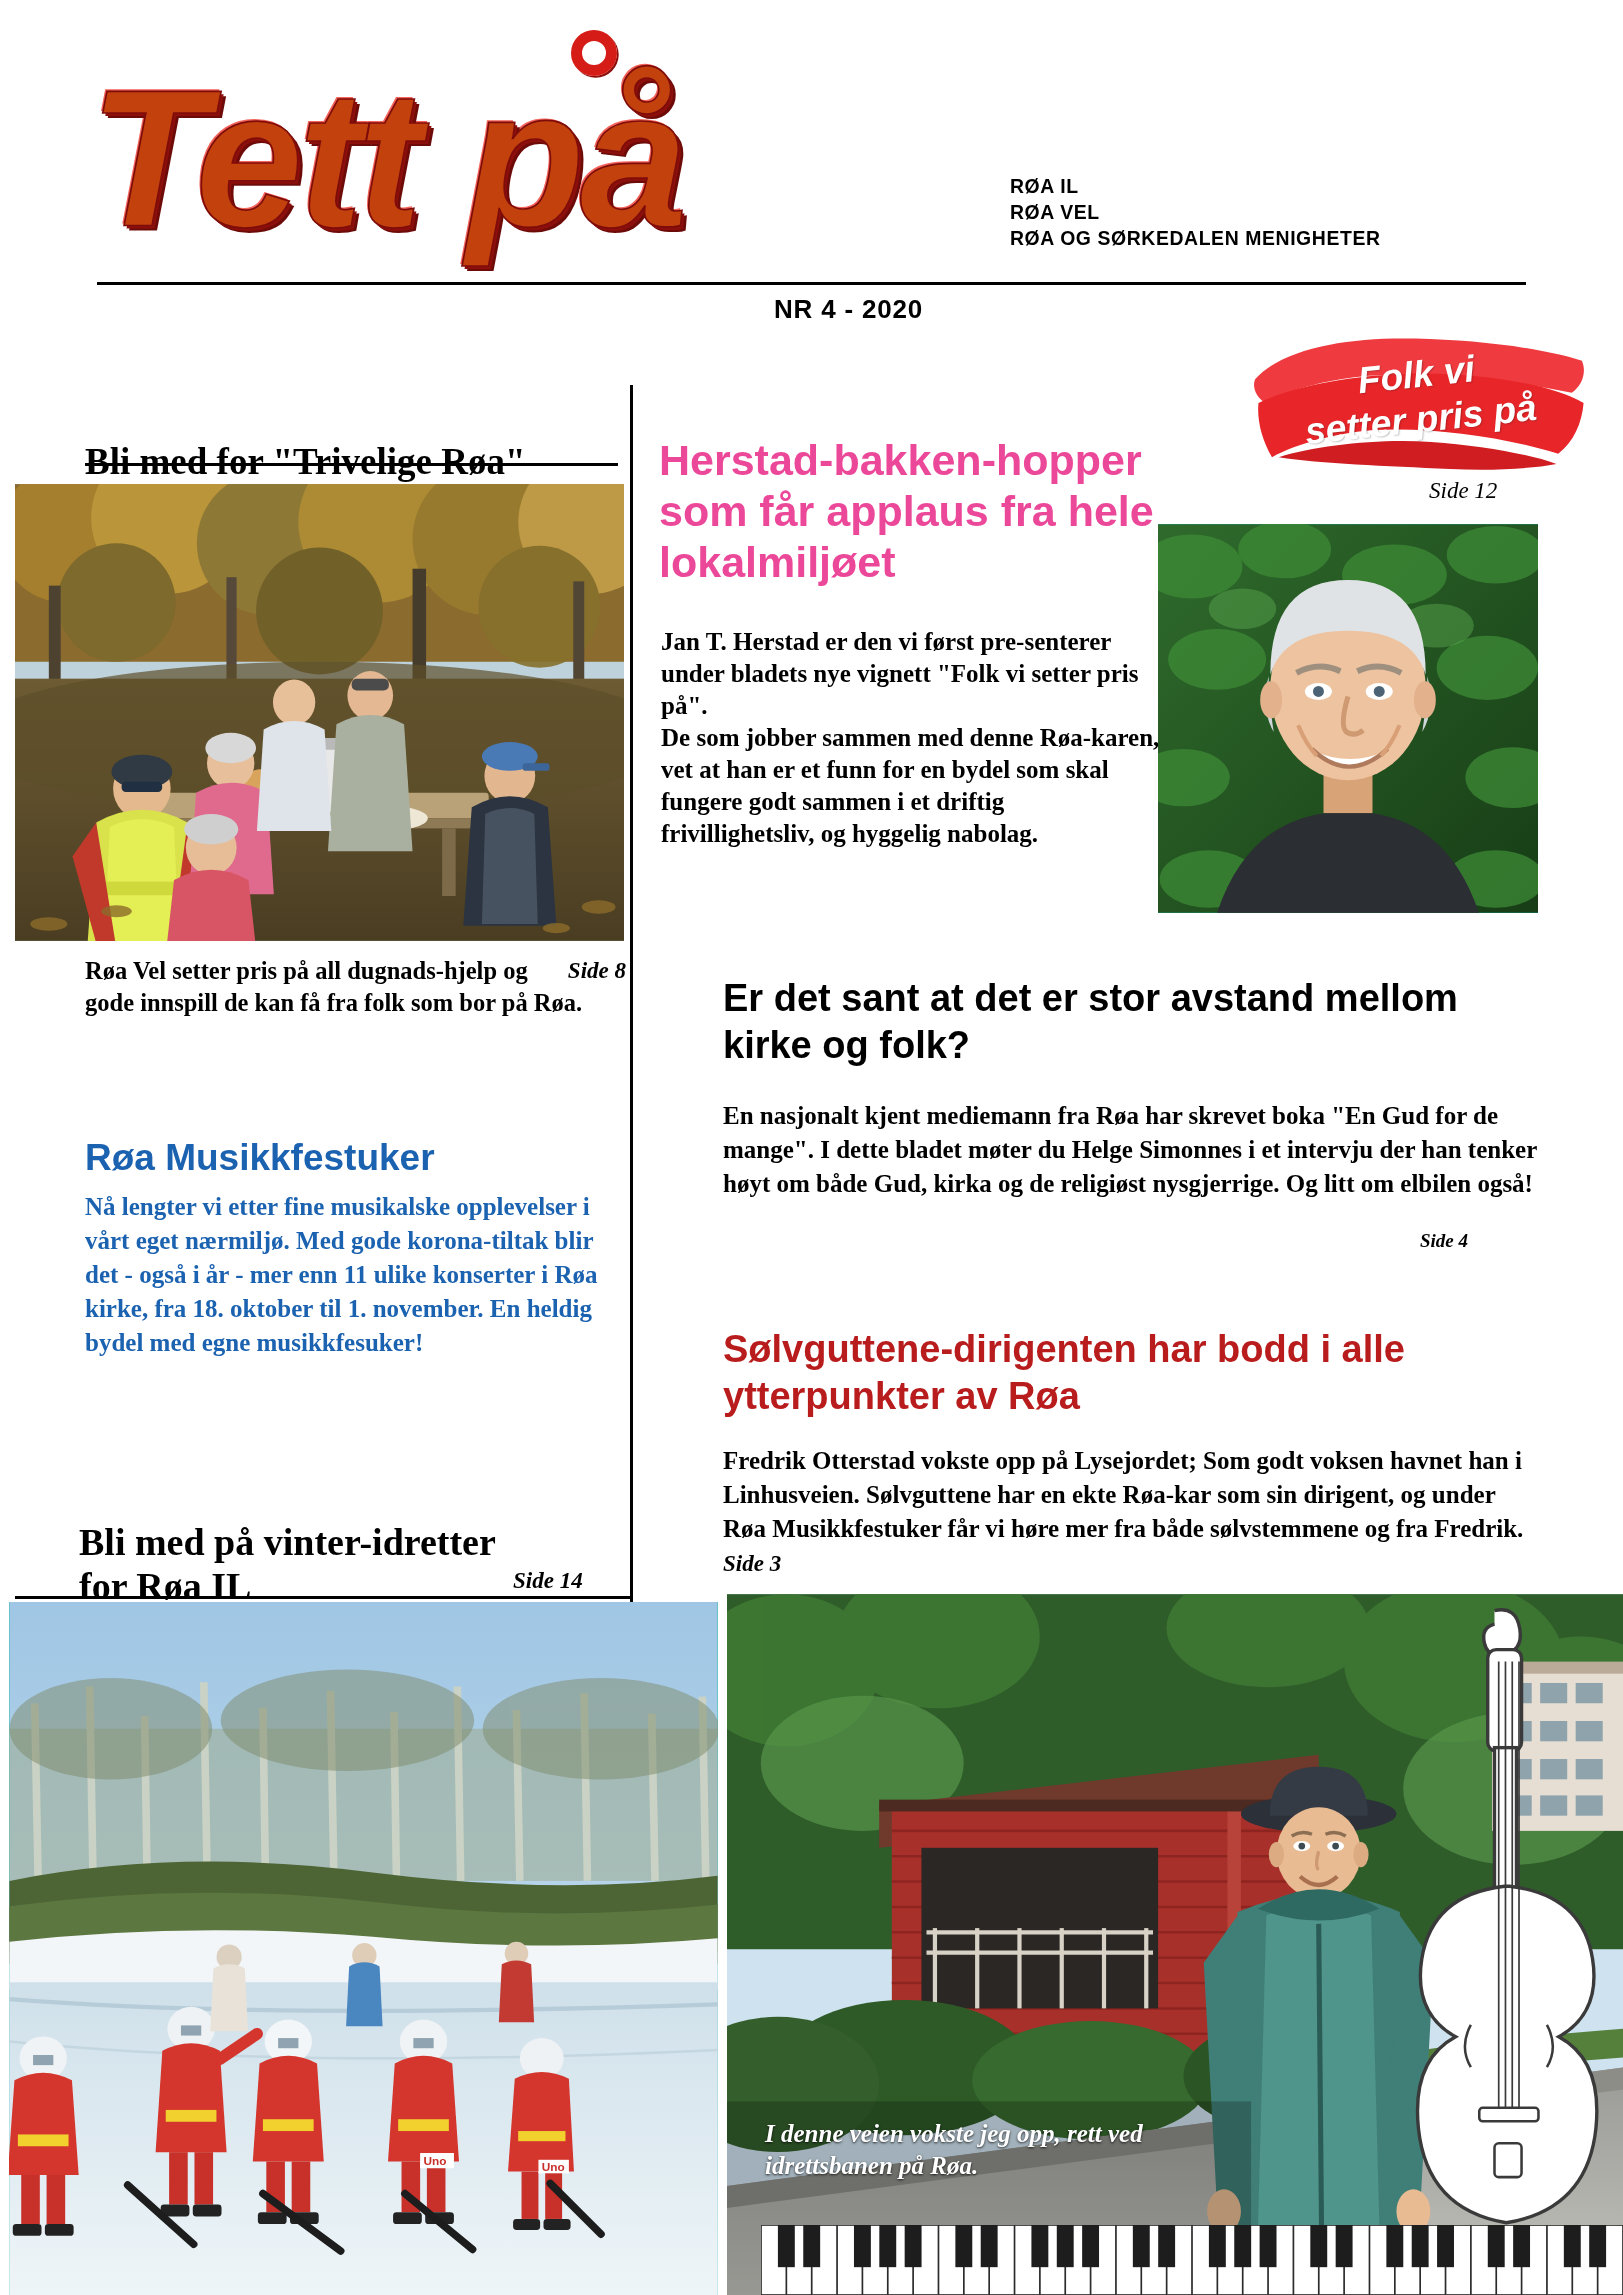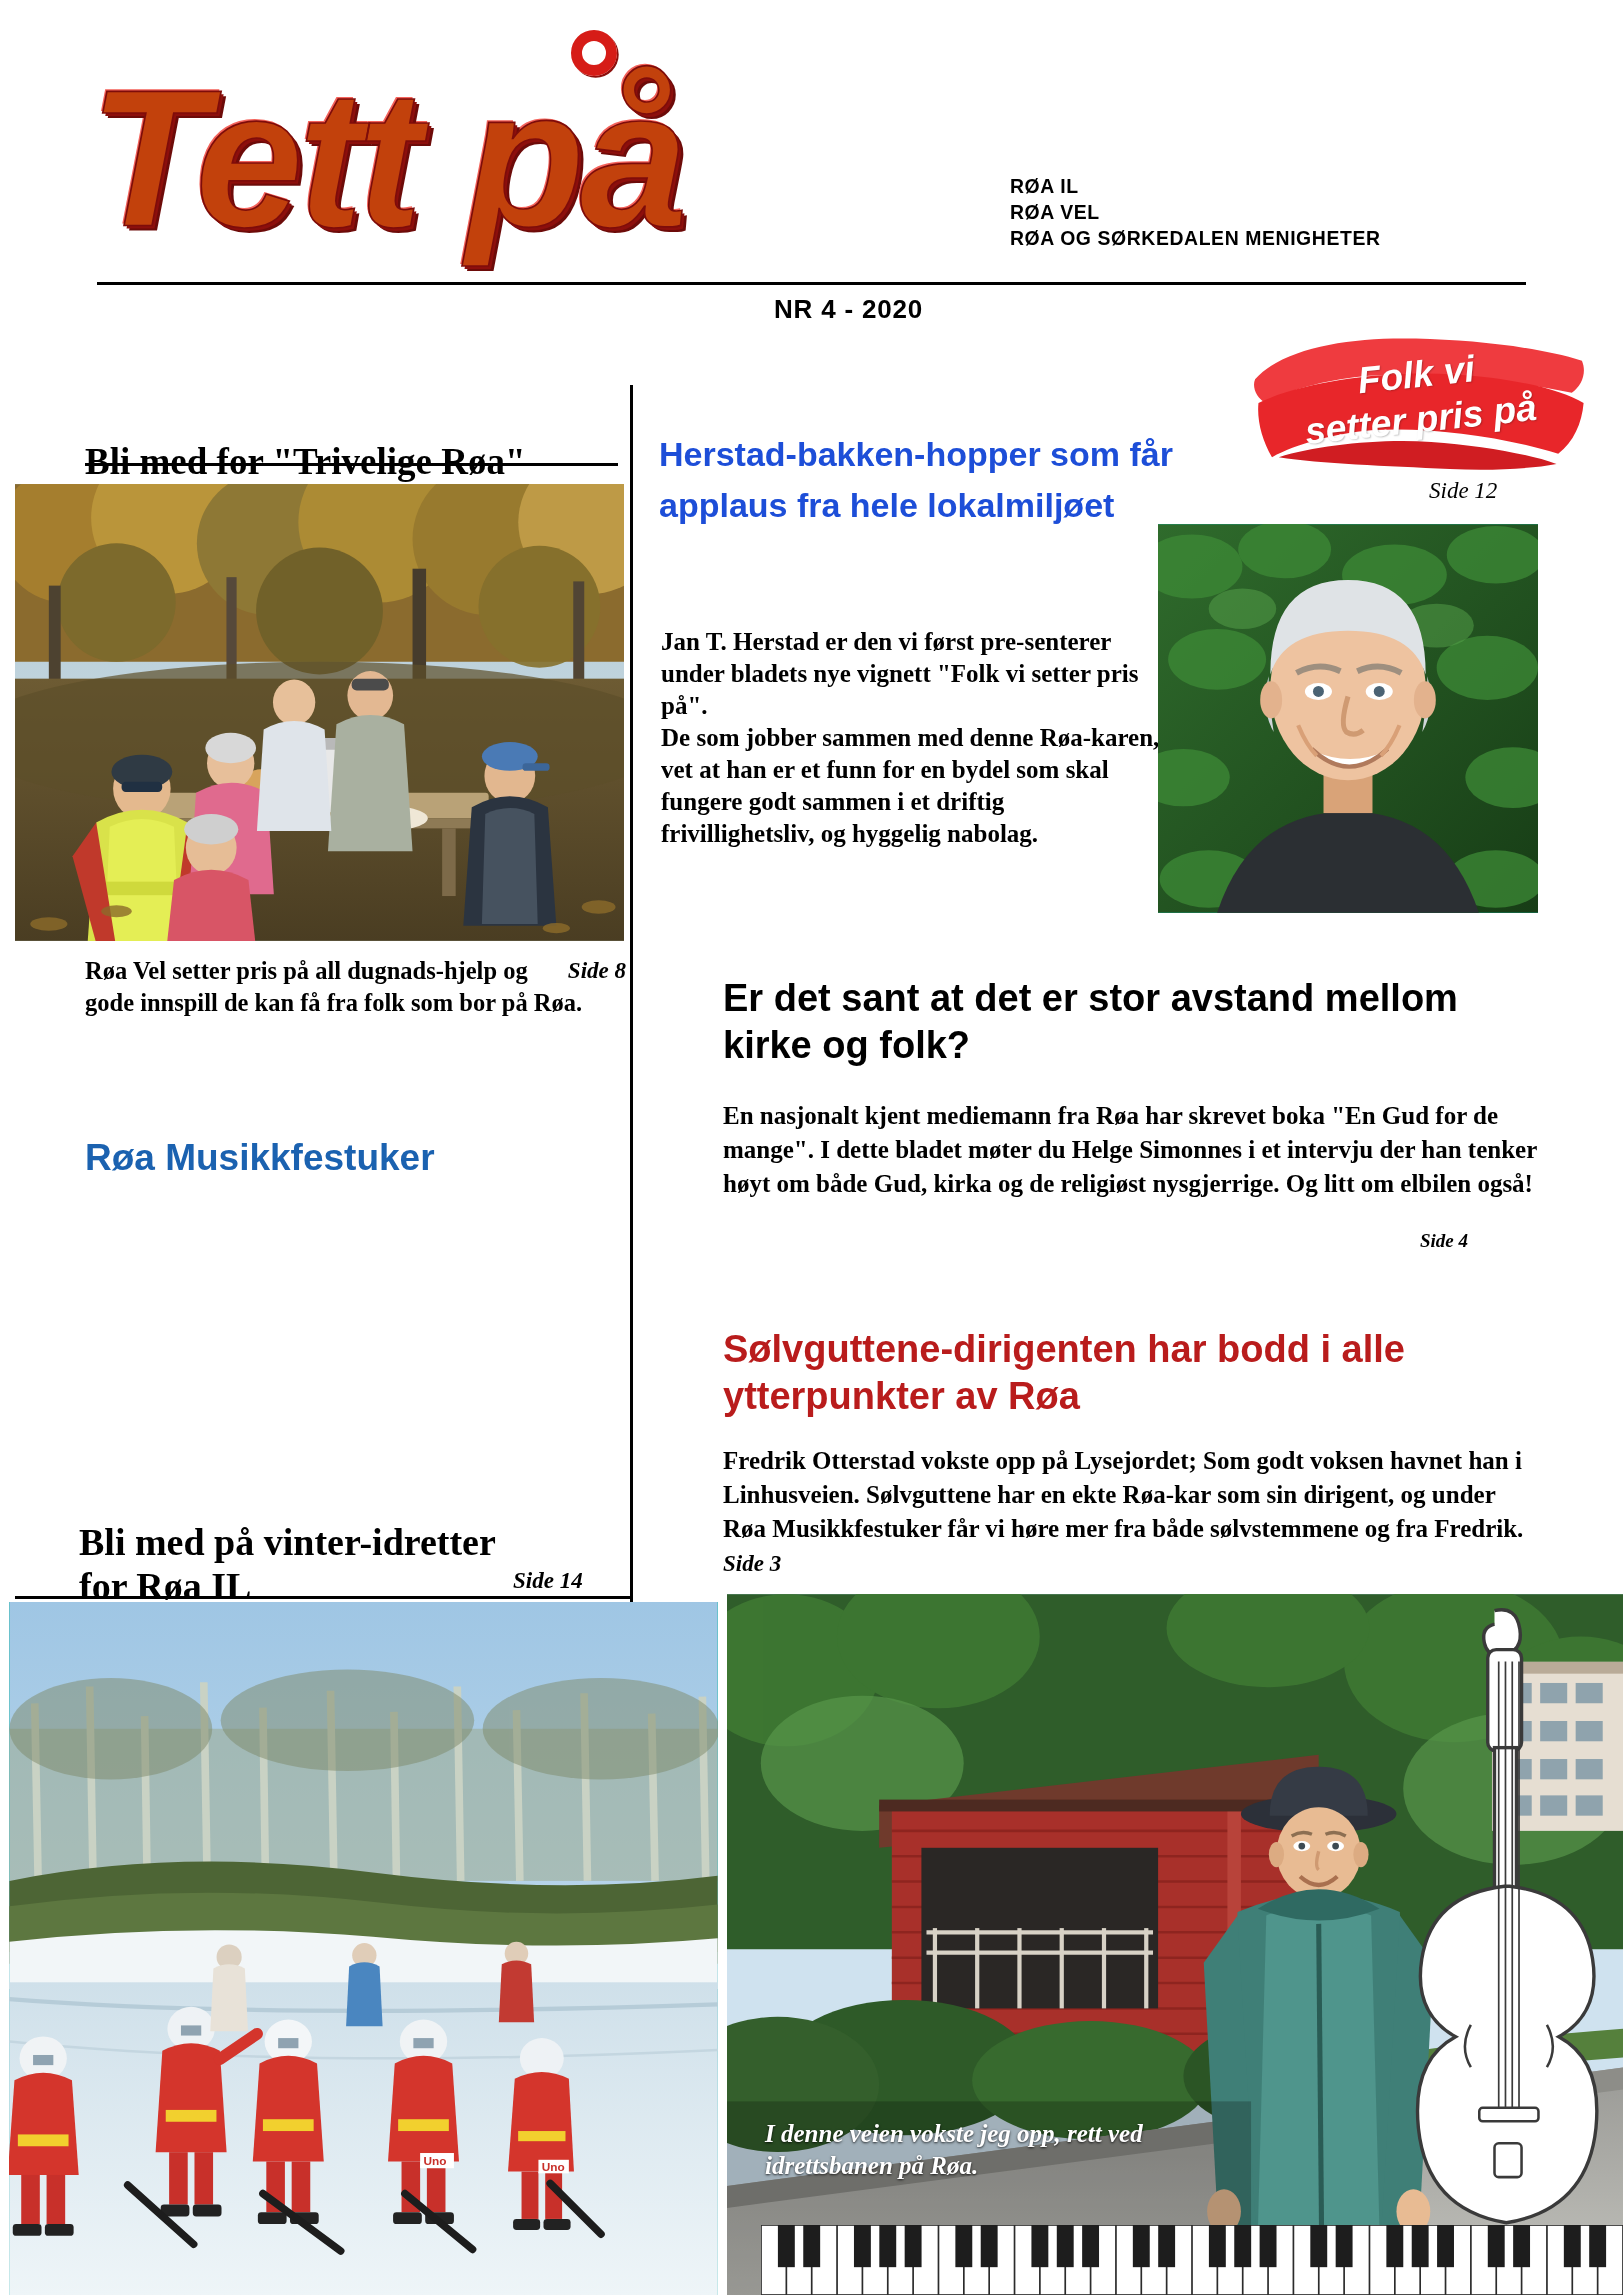--- a/index.html
+++ b/index.html
@@ -124,22 +124,22 @@
     font-style:italic; font-weight:bold; font-size:23px; color:#000;
   }
   .hrule2 { position:absolute; left:15px; top:1596px; width:617px; height:2.5px; background:#000; }
 
   .l-photo2 { left:8.5px; top:1602px; width:709px; height:693px; }
 
   
   .r-head1 {
     position:absolute; left:659px; top:406px; width:524px;
     font-family:"Liberation Sans", sans-serif;
-    font-weight:bold; font-size:34px; line-height:51px;
-    color:#1d4ed8;
+    font-weight:bold; font-size:43px; line-height:51px;
+    color:#ec4899;
   }
   .r-body1 {
     position:absolute; left:661px; top:626px; width:499px;
     font-family:"Liberation Serif", serif;
     font-weight:bold; font-size:25px; line-height:32px; color:#000;
   }
   .r-photo1 { left:1158px; top:524px; width:380px; height:389px; }
 
   .r-head2 {
     position:absolute; left:723px; top:943px; width:812px;
@@ -336,20 +336,21 @@
       </g>
     </svg>
   </div>
 
   <div class="l-cap1">
     <span class="side side-right">Side 8</span>
     <span>Røa Vel setter pris på all dugnads-hjelp og gode innspill de kan få fra folk som bor på Røa.</span>
   </div>
 
   <h2 class="l-head2">Røa Musikkfestuker</h2>
+  <p class="l-body2">Nå lengter vi etter fine musikalske opplevelser i vårt eget nærmiljø. Med gode korona-tiltak blir det - også i år - mer enn 11 ulike konserter i Røa kirke, fra 18. oktober til 1. november. En heldig bydel med egne musikkfesuker!</p>
 
   <h2 class="l-head3">Bli med på vinter-idretter for Røa IL</h2>
   <div class="l-side3">Side 14</div>
   <div class="hrule2"></div>
 
   <div class="photo l-photo2">
     <svg width="709" height="693" viewBox="0 0 838 820">
       <defs>
         <linearGradient id="sky2" x1="0" y1="0" x2="0" y2="1">
           <stop offset="0" stop-color="#9fc6e4"></stop>

